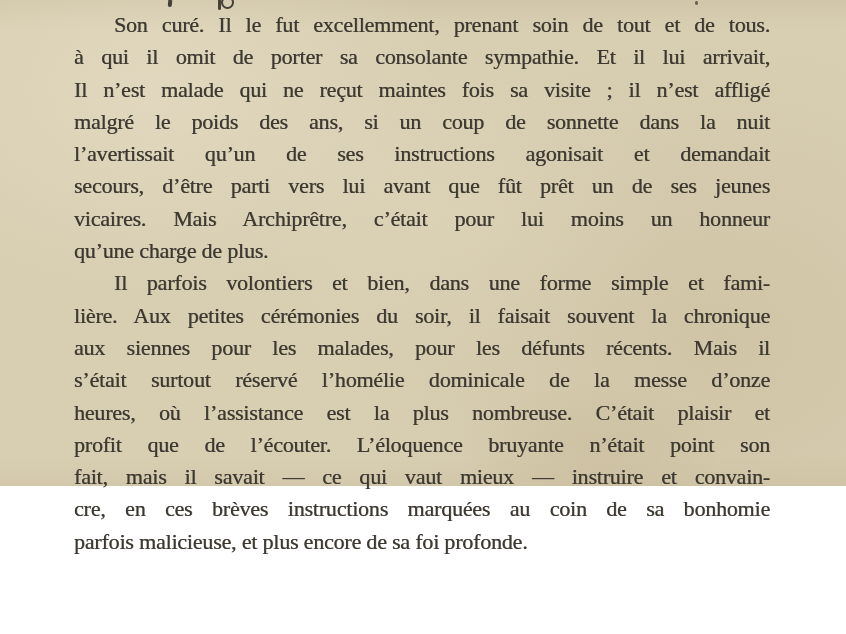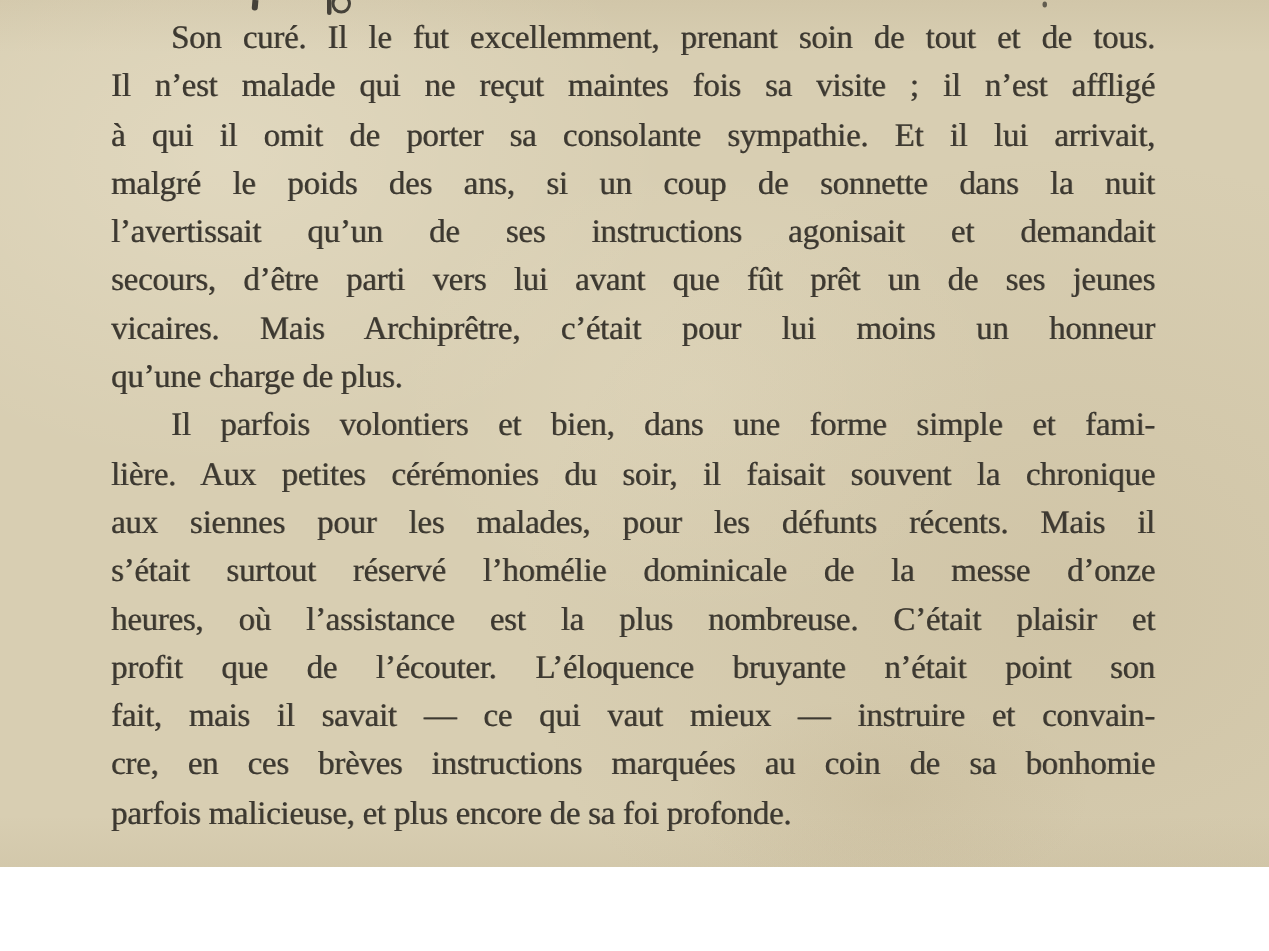--- a/index.html
+++ b/index.html
@@ -5,21 +5,21 @@
   html, body {
     margin: 0;
     padding: 0;
     width: 846px;
     height: 634px;
     overflow: hidden;
   }
   .page {
     position: relative;
     width: 846px;
-    height: 578px;
+    height: 486px;
     background-color: #d8ceb2;
     background-image:
       radial-gradient(ellipse 420px 300px at 18% 18%, rgba(255, 250, 235, 0.22), rgba(255,250,235,0) 70%),
       radial-gradient(ellipse 520px 420px at 85% 70%, rgba(165, 145, 105, 0.16), rgba(165,145,105,0) 72%),
       radial-gradient(ellipse 300px 220px at 55% 45%, rgba(255, 248, 228, 0.12), rgba(255,248,228,0) 70%),
       radial-gradient(ellipse 180px 90px at 70% 92%, rgba(160, 138, 95, 0.12), rgba(160,138,95,0) 75%),
       linear-gradient(180deg, rgba(150, 130, 90, 0.10) 0%, rgba(150,130,90,0) 6%, rgba(150,130,90,0) 94%, rgba(150, 130, 90, 0.08) 100%);
     font-family: "Liberation Serif", "DejaVu Serif", serif;
     color: #3d3931;
   }
@@ -86,22 +86,22 @@
 
   <div class="fragment frag-stroke-1"></div>
   <div class="fragment frag-stem-p"></div>
   <div class="fragment frag-bowl-p"></div>
   <div class="fragment frag-fleck"></div>
 
   <div class="text-block">
 
     <p class="paragraph">
       <span class="line justify indent">Son curé. Il le fut excellemment, prenant soin de tout et de tous.</span>
+      <span class="line justify">à qui il omit de porter sa consolante sympathie. Et il lui arrivait,</span>
       <span class="line justify">Il n’est malade qui ne reçut maintes fois sa visite ; il n’est affligé</span>
-      <span class="line justify">à qui il omit de porter sa consolante sympathie. Et il lui arrivait,</span>
       <span class="line justify">malgré le poids des ans, si un coup de sonnette dans la nuit</span>
       <span class="line justify">l’avertissait qu’un de ses instructions agonisait et demandait</span>
       <span class="line justify">secours, d’être parti vers lui avant que fût prêt un de ses jeunes</span>
       <span class="line justify">vicaires. Mais Archiprêtre, c’était pour lui moins un honneur</span>
       <span class="line last">qu’une charge de plus.</span>
     </p>
 
     <p class="paragraph">
       <span class="line justify indent">Il parfois volontiers et bien, dans une forme simple et fami-</span>
       <span class="line justify">lière. Aux petites cérémonies du soir, il faisait souvent la chronique</span>

